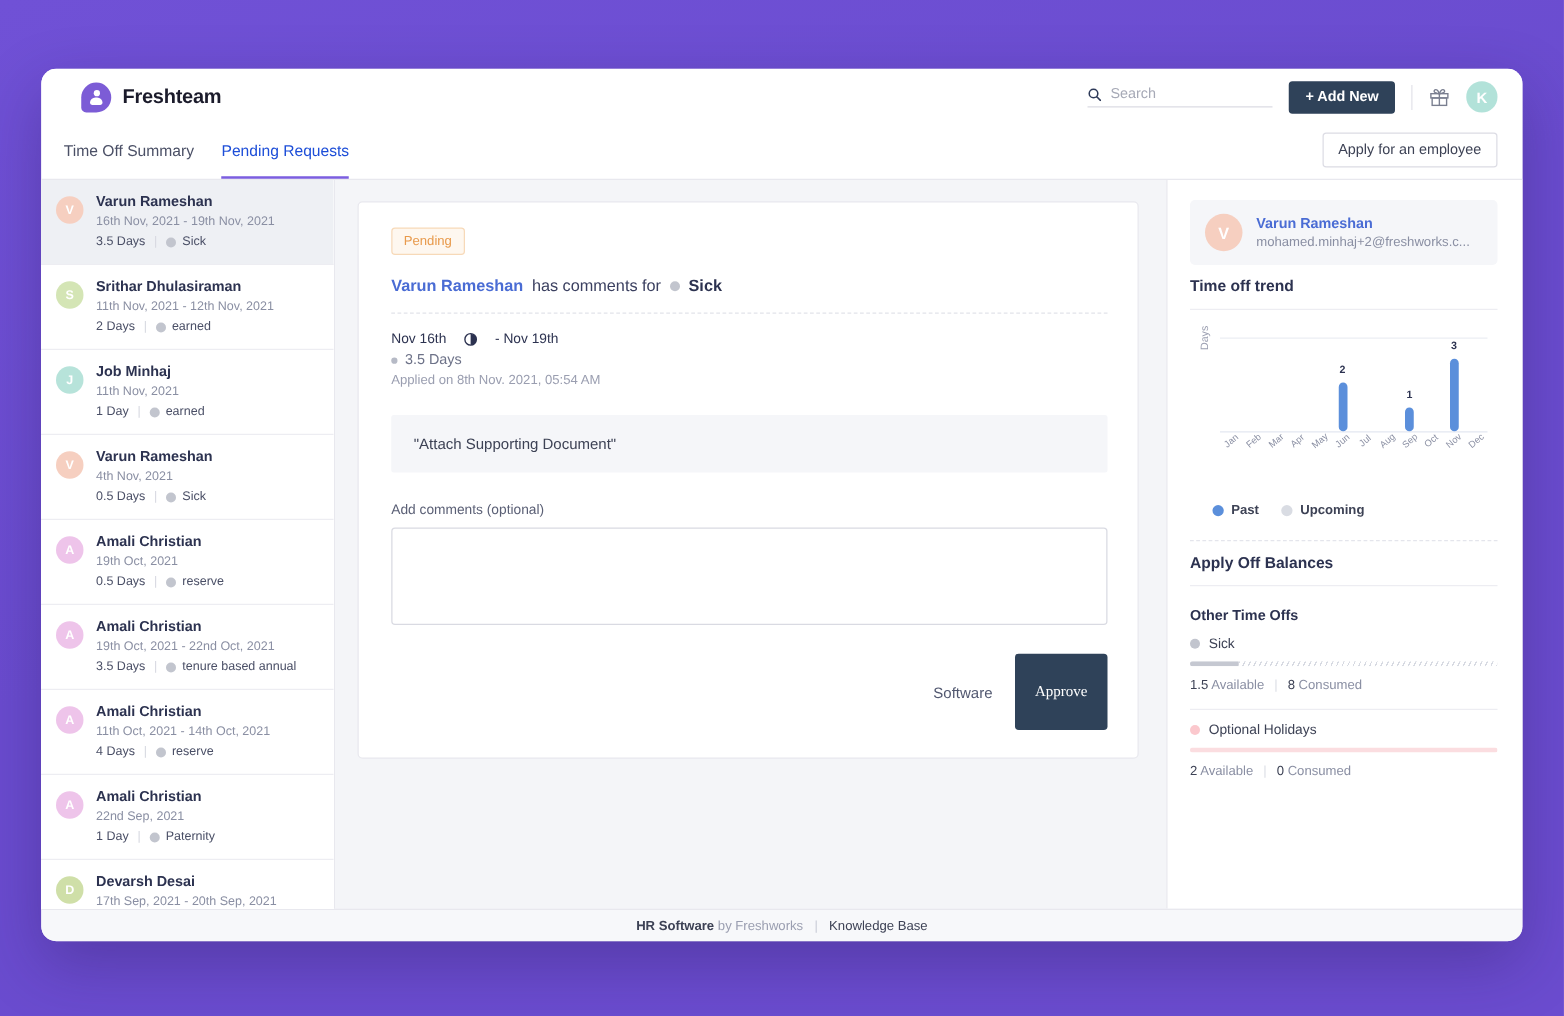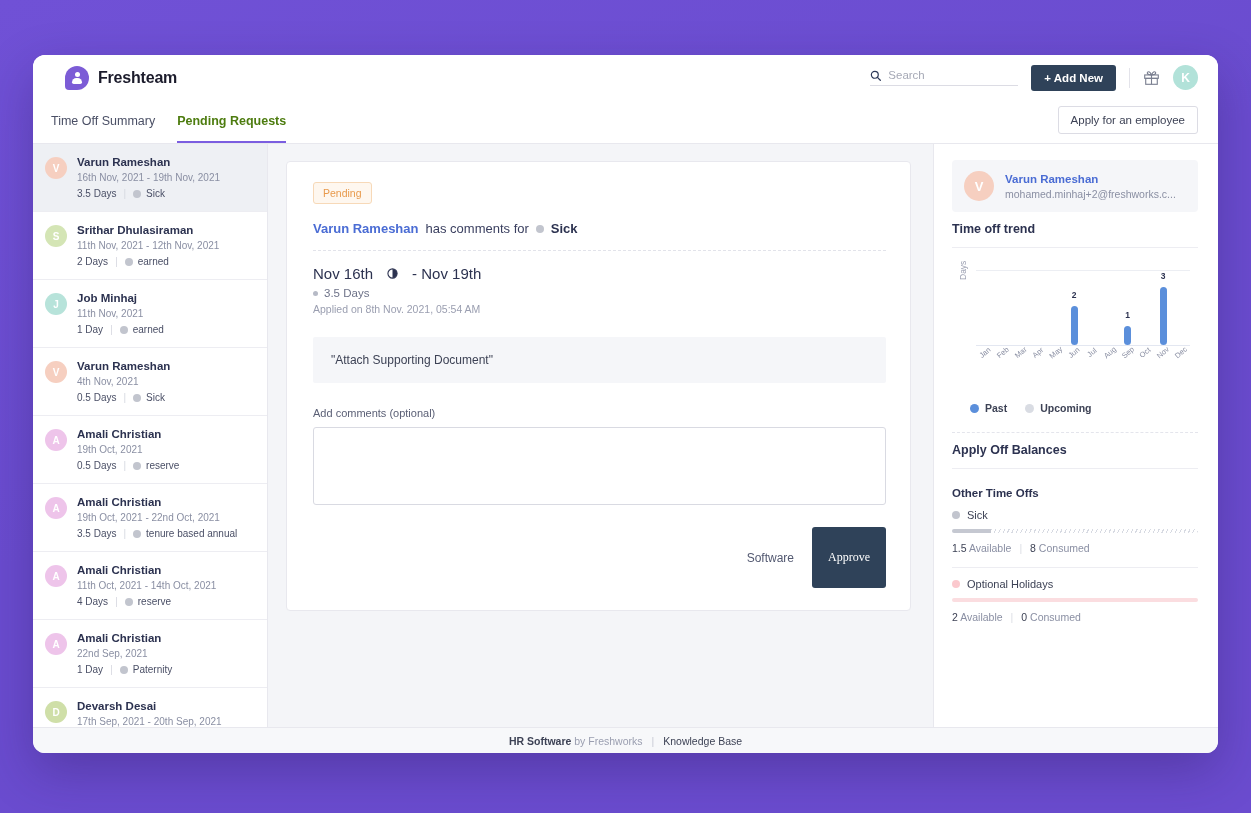--- a/index.html
+++ b/index.html
@@ -95,21 +95,21 @@
     padding: 0 20px 0 18px;
     position: relative;
   }
   .tabs { display: flex; gap: 22px; height: 100%; align-items: flex-end; }
   .tab {
     font-size: 12.5px; color: #4b5066; cursor: pointer;
     height: 100%; display: flex; align-items: center;
     padding-bottom: 2px;
   }
   .tab.active {
-    color: #4d7c0f; font-weight: bold;
+    color: #1d4ed8; font-weight: normal;
     box-shadow: inset 0 -2px 0 0 #7b5ee0;
   }
   .apply-btn {
     position: absolute; right: 20px; top: 6px;
     background: #fff; border: 1px solid #dcdce4; border-radius: 3px;
     font-size: 11.5px; color: #3d4255; padding: 7px 12px;
     cursor: pointer; font-family: "Liberation Sans", sans-serif;
   }
 
   
@@ -175,21 +175,21 @@
     margin-top: 17px; display: flex; align-items: center; gap: 7px;
     font-size: 13px; color: #2c3250; flex-wrap: wrap;
   }
   .applicant-link { color: #4a6cd4; font-weight: bold; cursor: pointer; }
   .applied-for-text { color:#3b4060; }
   .leave-type { font-weight: bold; color:#2c3250; }
   .dashed-rule {
     margin-top: 14px; border-top: 1px dashed #e2e3ea;
   }
   .date-line {
-    margin-top: 14px; font-size: 15px; color: #2c3250;
+    margin-top: 14px; font-size: 11px; color: #2c3250;
     display: flex; align-items: center; gap: 14px;
   }
   .halfday-icon { display:flex; align-items:center; }
   .days-line {
     margin-top: 5px; font-size: 11.5px; color: #6d7288;
     display: flex; align-items: center; gap: 6px;
   }
   .days-line .dot { width:5px; height:5px; flex:0 0 5px; background:#b6bac6; }
   .applied-on {
     margin-top: 4px; font-size: 10.5px; color: #9a9eb0;

